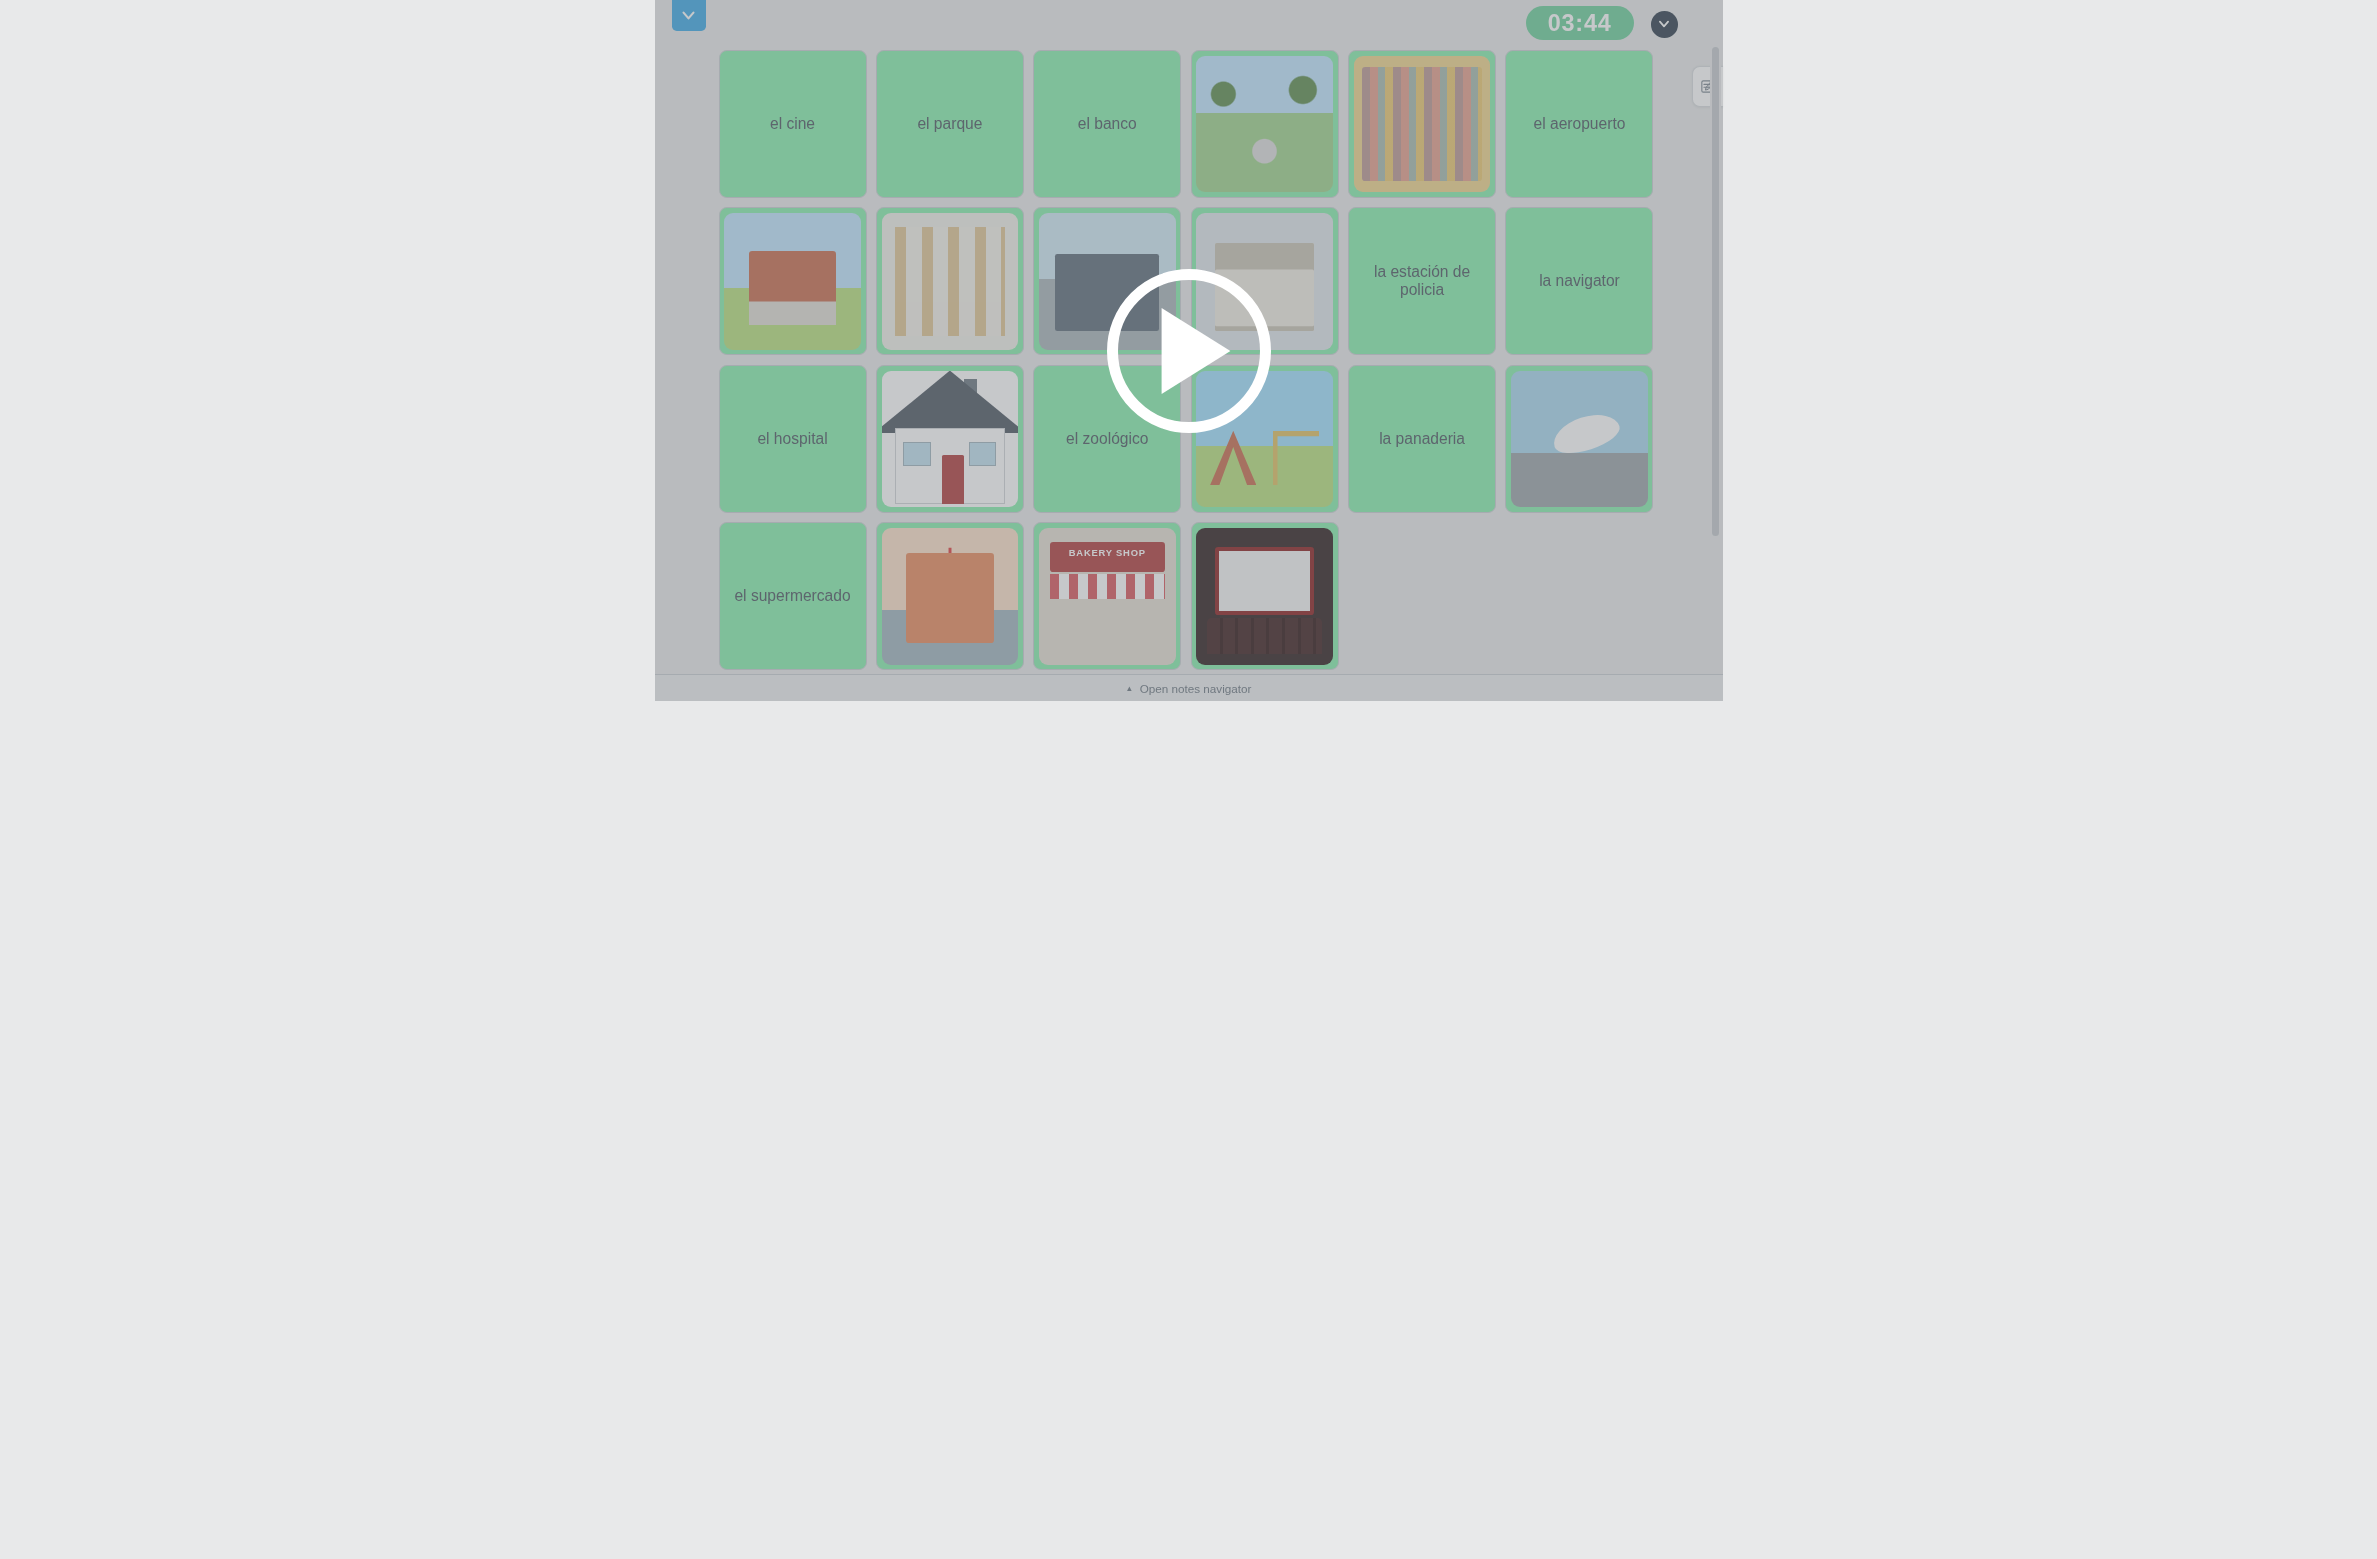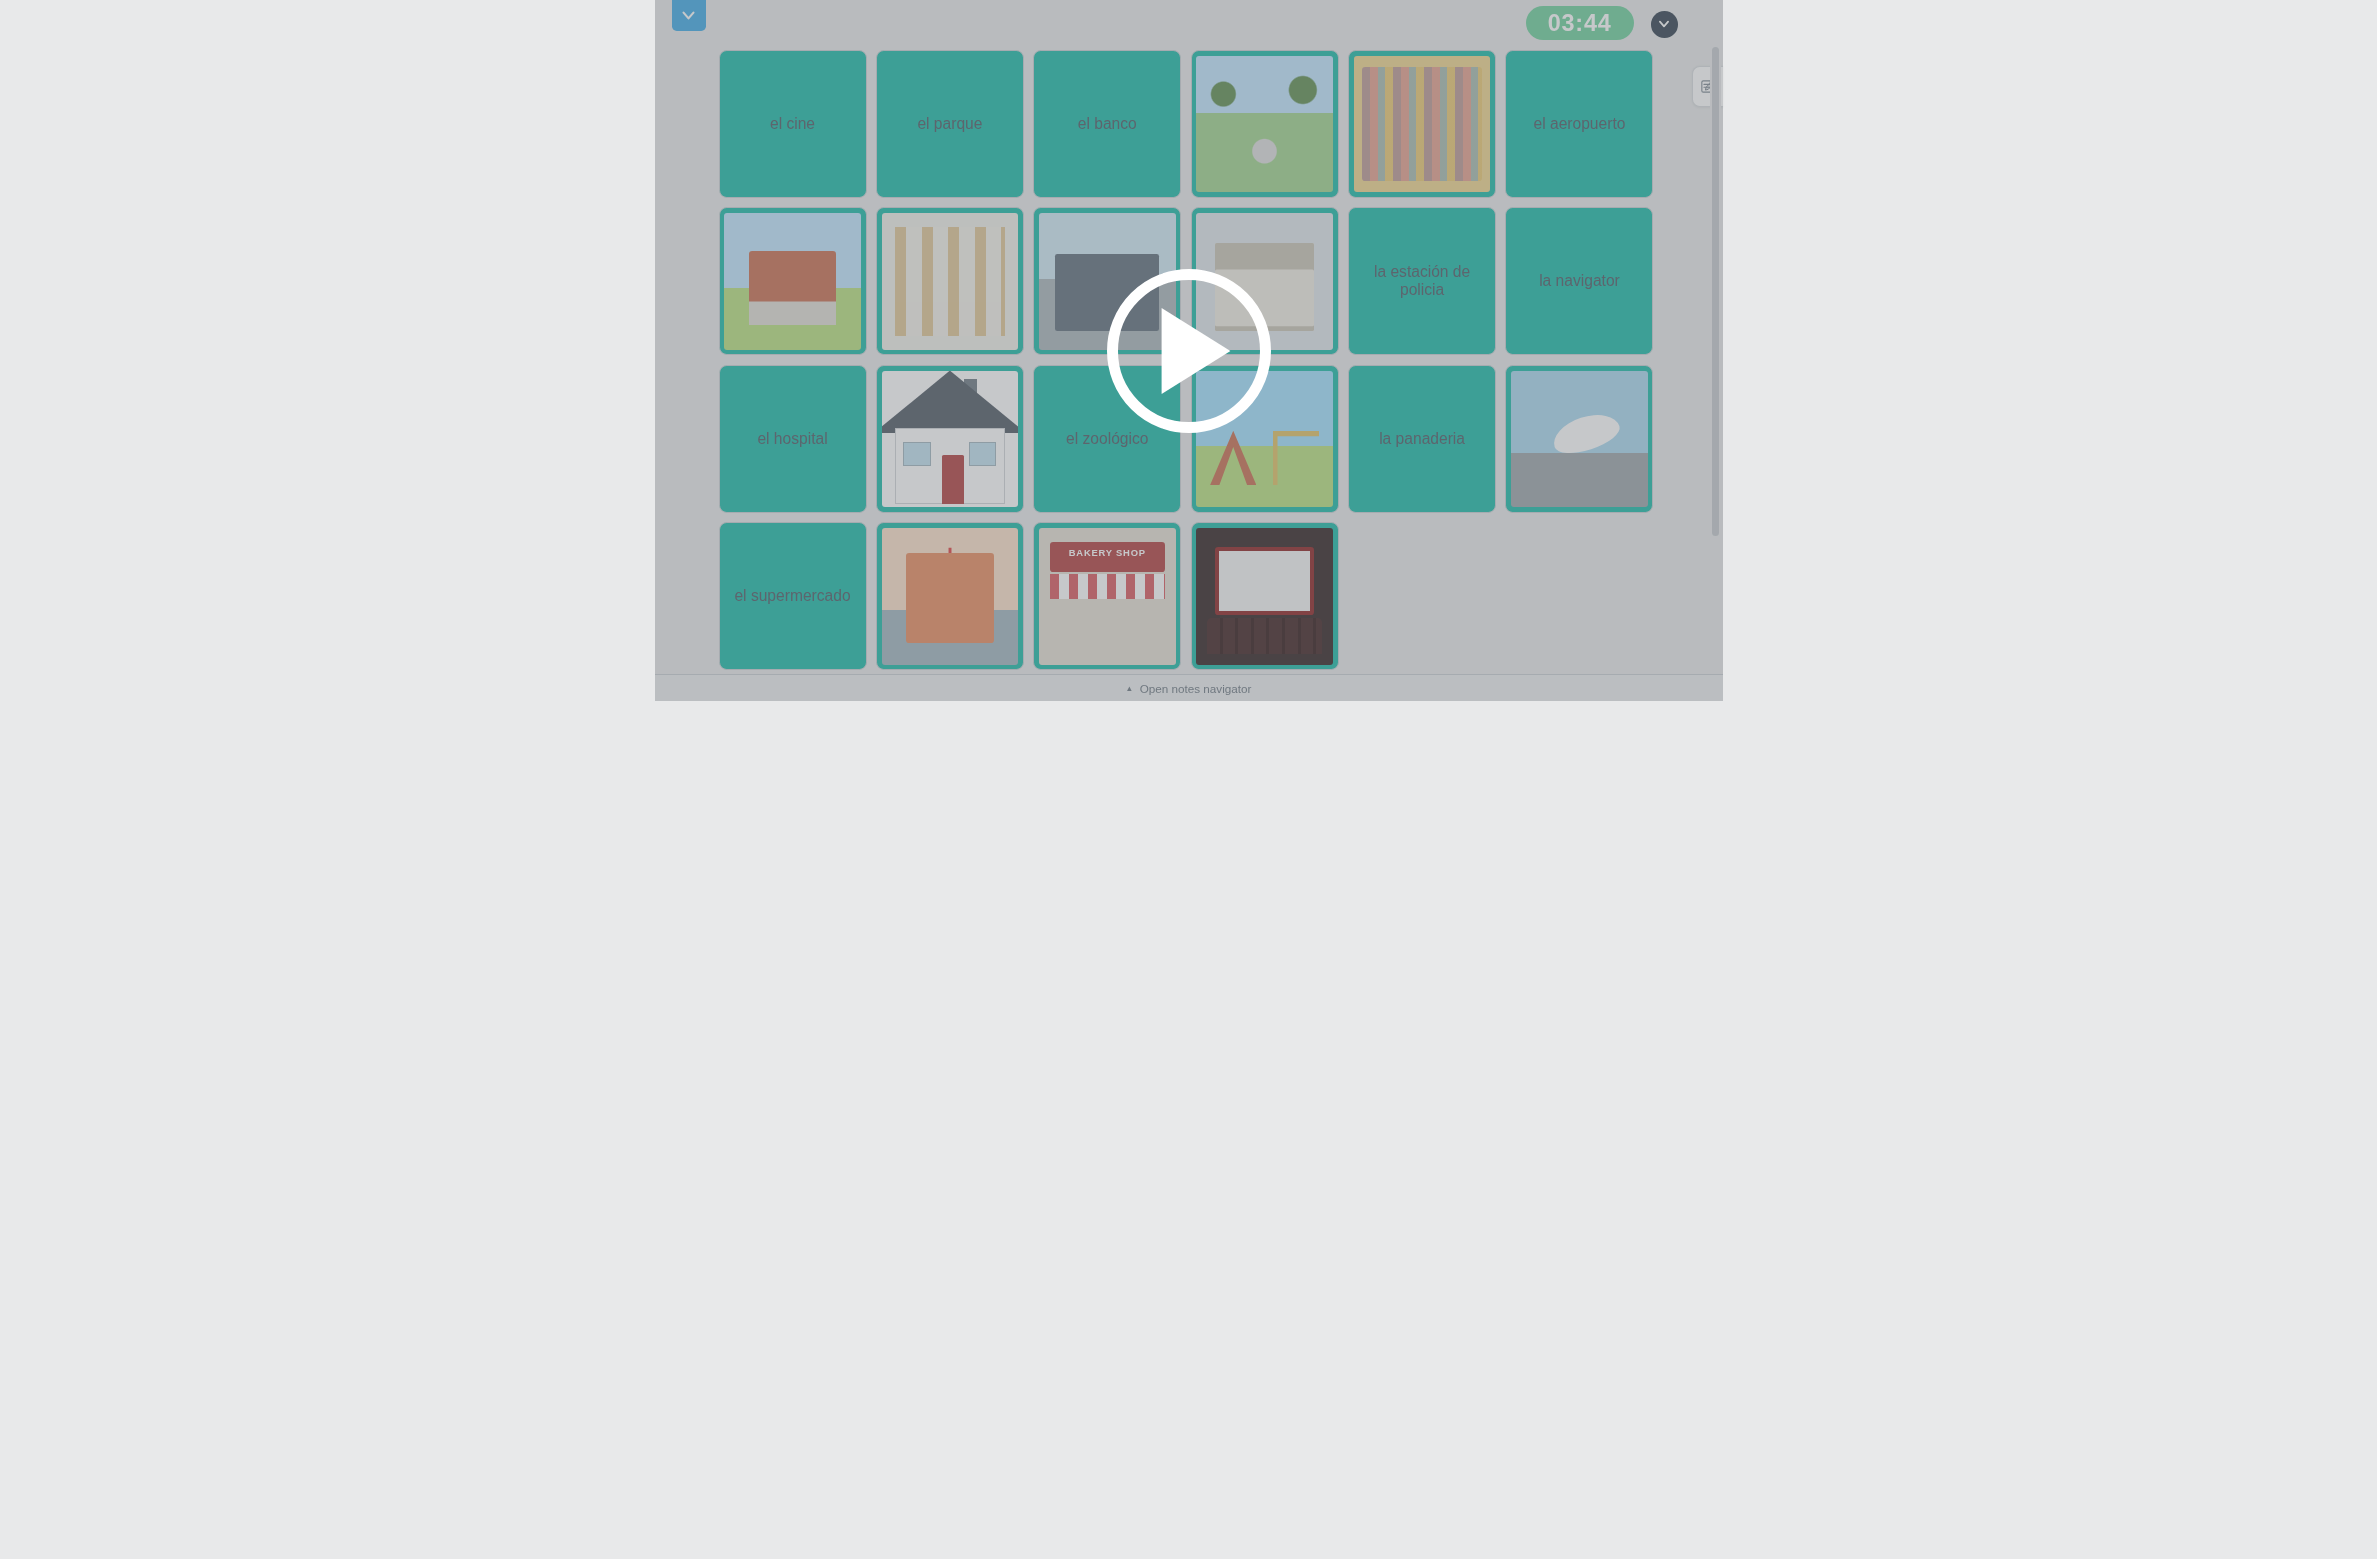--- a/index.html
+++ b/index.html
@@ -84,38 +84,38 @@
     overflow-y: auto;
   }
   .grid {
     display: grid;
     grid-template-columns: repeat(6, 148px);
     grid-auto-rows: 148px;
     gap: 9.4px;
     padding: 3.1px 0 6.3px 64px;
   }
   .card {
-    background: #14b8a6;
+    background: #86efac;
     border: 0.8px solid #c9ced2;
     border-radius: 7.8px;
     display: flex;
     align-items: center;
     justify-content: center;
     text-align: center;
     font-size: 15.6px;
     color: #4a5560;
     padding: 7.8px;
     cursor: pointer;
     overflow: hidden;
     position: relative;
   }
   .card.img { padding: 4.7px; }
   .card.img .imgbox {
     width: 100%; height: 100%;
-    border-radius: 3px;
+    border-radius: 9px;
     overflow: hidden;
     display:flex; align-items:center; justify-content:center;
     position: relative;
   }
 
   
   .zoo {
     background: linear-gradient(#bfe6ff 0 42%, #9ed38a 42% 100%);
   }
   .zoo::after{

